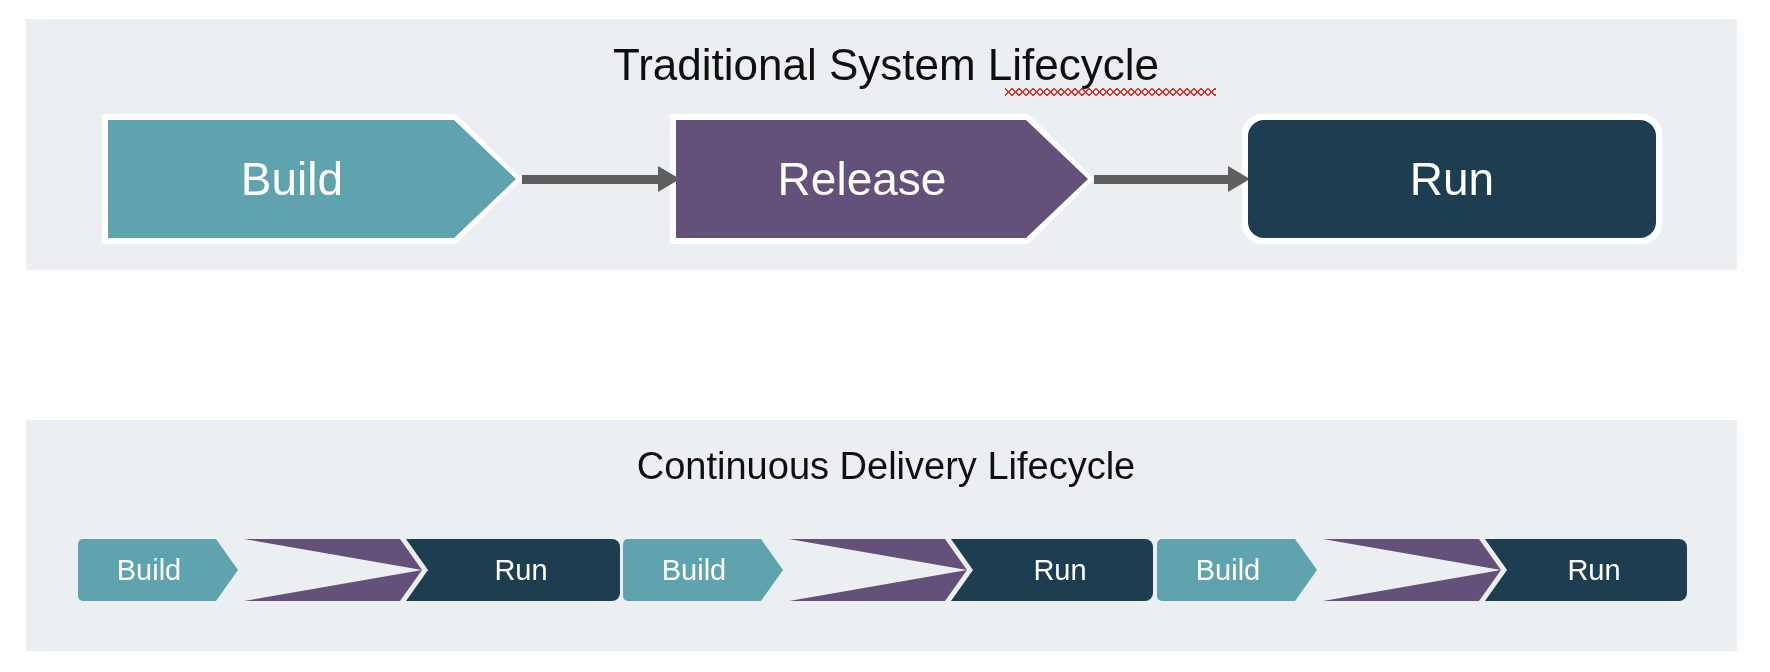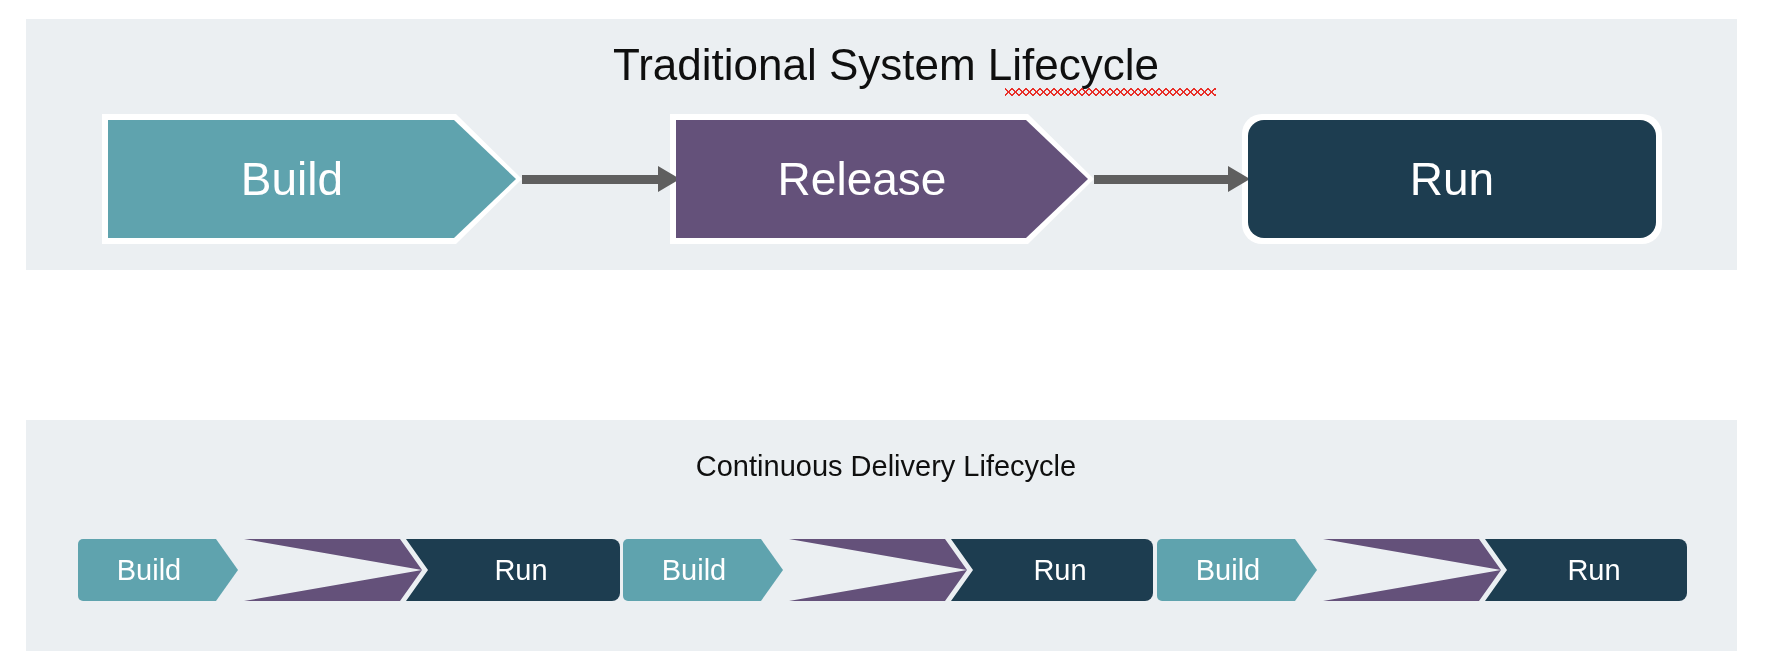--- a/index.html
+++ b/index.html
@@ -19,21 +19,21 @@
 
   .panel-title{
     position:absolute;
     left:1px; width:100%;
     text-align:center;
     color:#0f0f0f;
     font-weight:400;
     white-space:nowrap;
   }
   #title-traditional{ top:39px; font-size:44px; line-height:52px; }
-  #title-continuous{ top:440px; font-size:29px; line-height:52px; }
+  #title-continuous{ top:440px; font-size:38px; line-height:52px; }
 
   .spell-squiggle{
     position:absolute;
     left:1005px; top:88px;
     width:211px; height:8px;
     background-image:
       linear-gradient(45deg, transparent 45%, #e8302a 45%, #e8302a 58%, transparent 58%),
       linear-gradient(-45deg, transparent 45%, #e8302a 45%, #e8302a 58%, transparent 58%);
     background-size:7px 8px;
     background-repeat:repeat-x;

